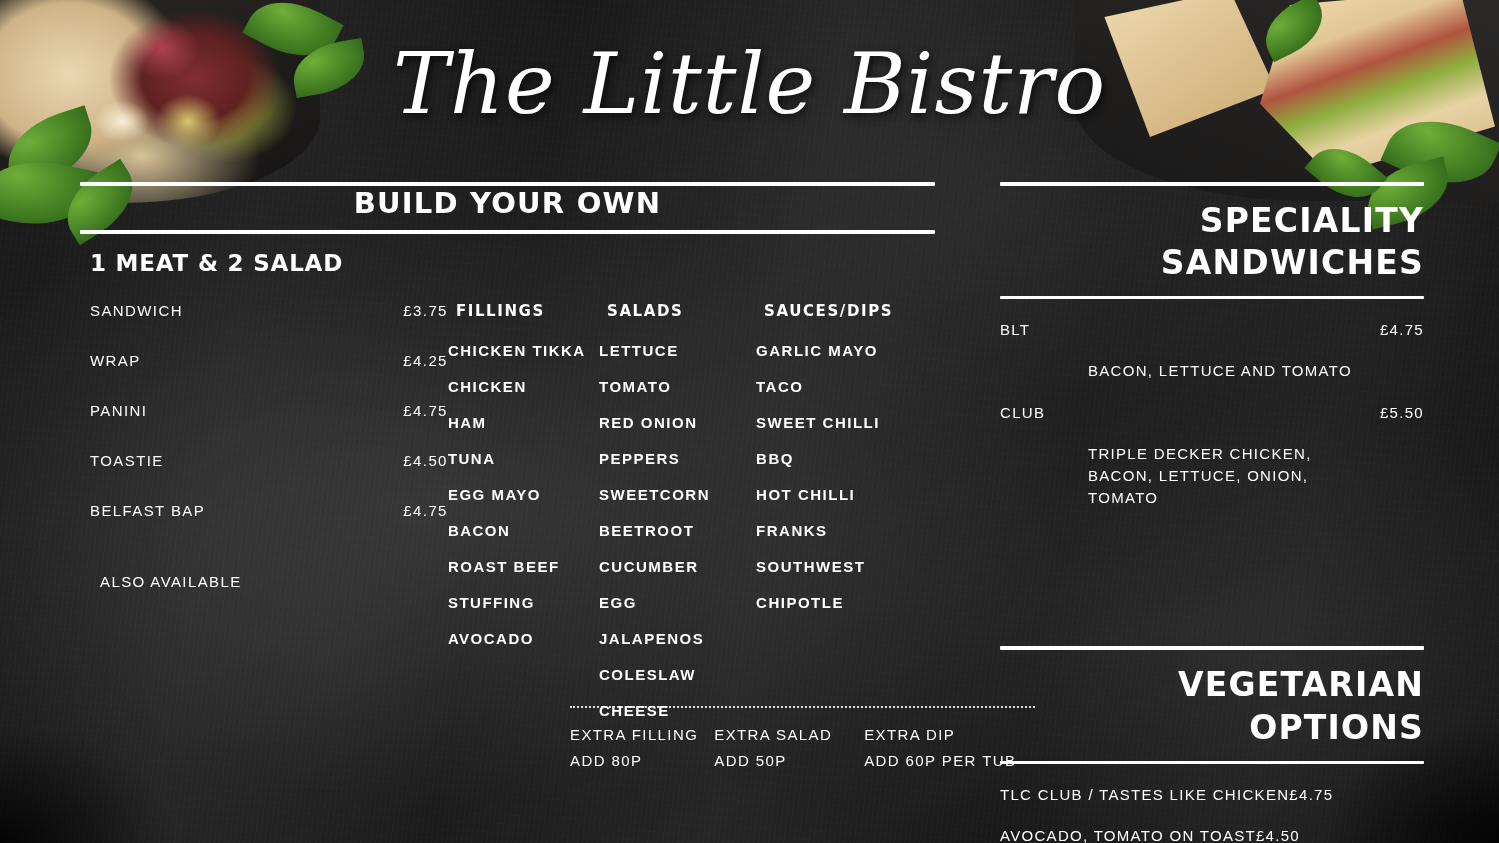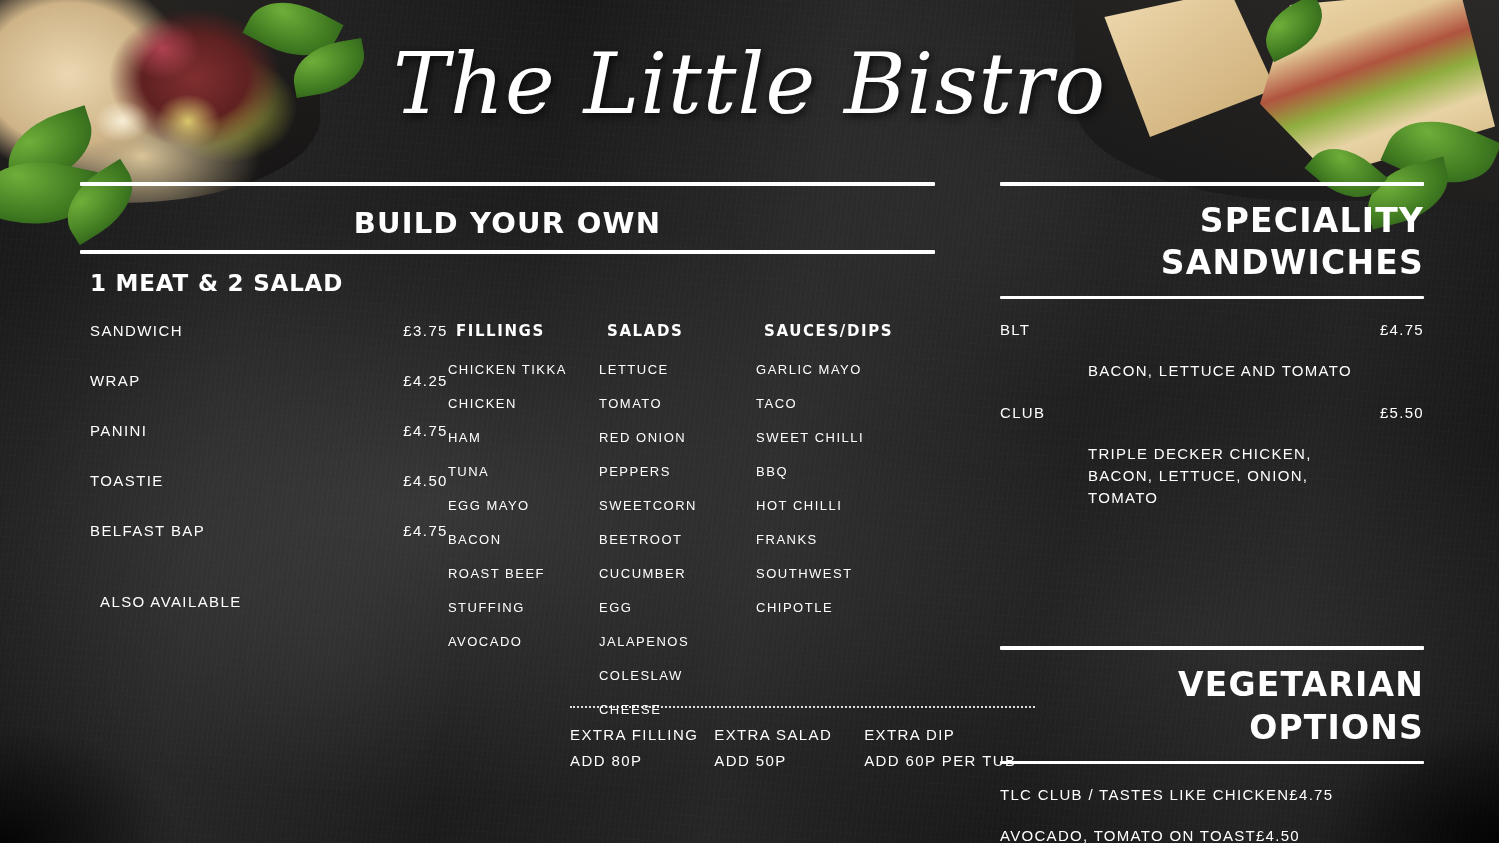--- a/index.html
+++ b/index.html
@@ -156,21 +156,21 @@
     left: 80px;
     top: 182px;
     width: 855px;
   }
   .section-head {
     font-family: "DejaVu Sans", sans-serif;
     font-weight: bold;
     font-size: 29px;
     letter-spacing: 1.2px;
     text-align: center;
-    padding: 20px 0 10px;
+    padding: 0 0 10px;
     text-transform: uppercase;
   }
 
   .sub-head {
     font-family: "DejaVu Sans", sans-serif;
     font-weight: bold;
     font-size: 23px;
     letter-spacing: .8px;
     text-transform: uppercase;
     margin: 16px 0 0 10px;
@@ -200,25 +200,26 @@
     justify-content: space-between;
     font-size: 15px;
     letter-spacing: 1.4px;
     margin-bottom: 33px;
     text-transform: uppercase;
   }
   .row .name { white-space: nowrap; }
   .row .price { white-space: nowrap; }
 
   .item {
-    font-size: 13px;
+    font-size: 15px;
     letter-spacing: 1.5px;
     margin-bottom: 19px;
     text-transform: uppercase;
     white-space: nowrap;
+    font-weight: bold;
   }
 
   .note {
     font-size: 15px;
     letter-spacing: 1.4px;
     line-height: 1.5;
     margin-top: 52px;
     padding-left: 10px;
     text-transform: uppercase;
   }

